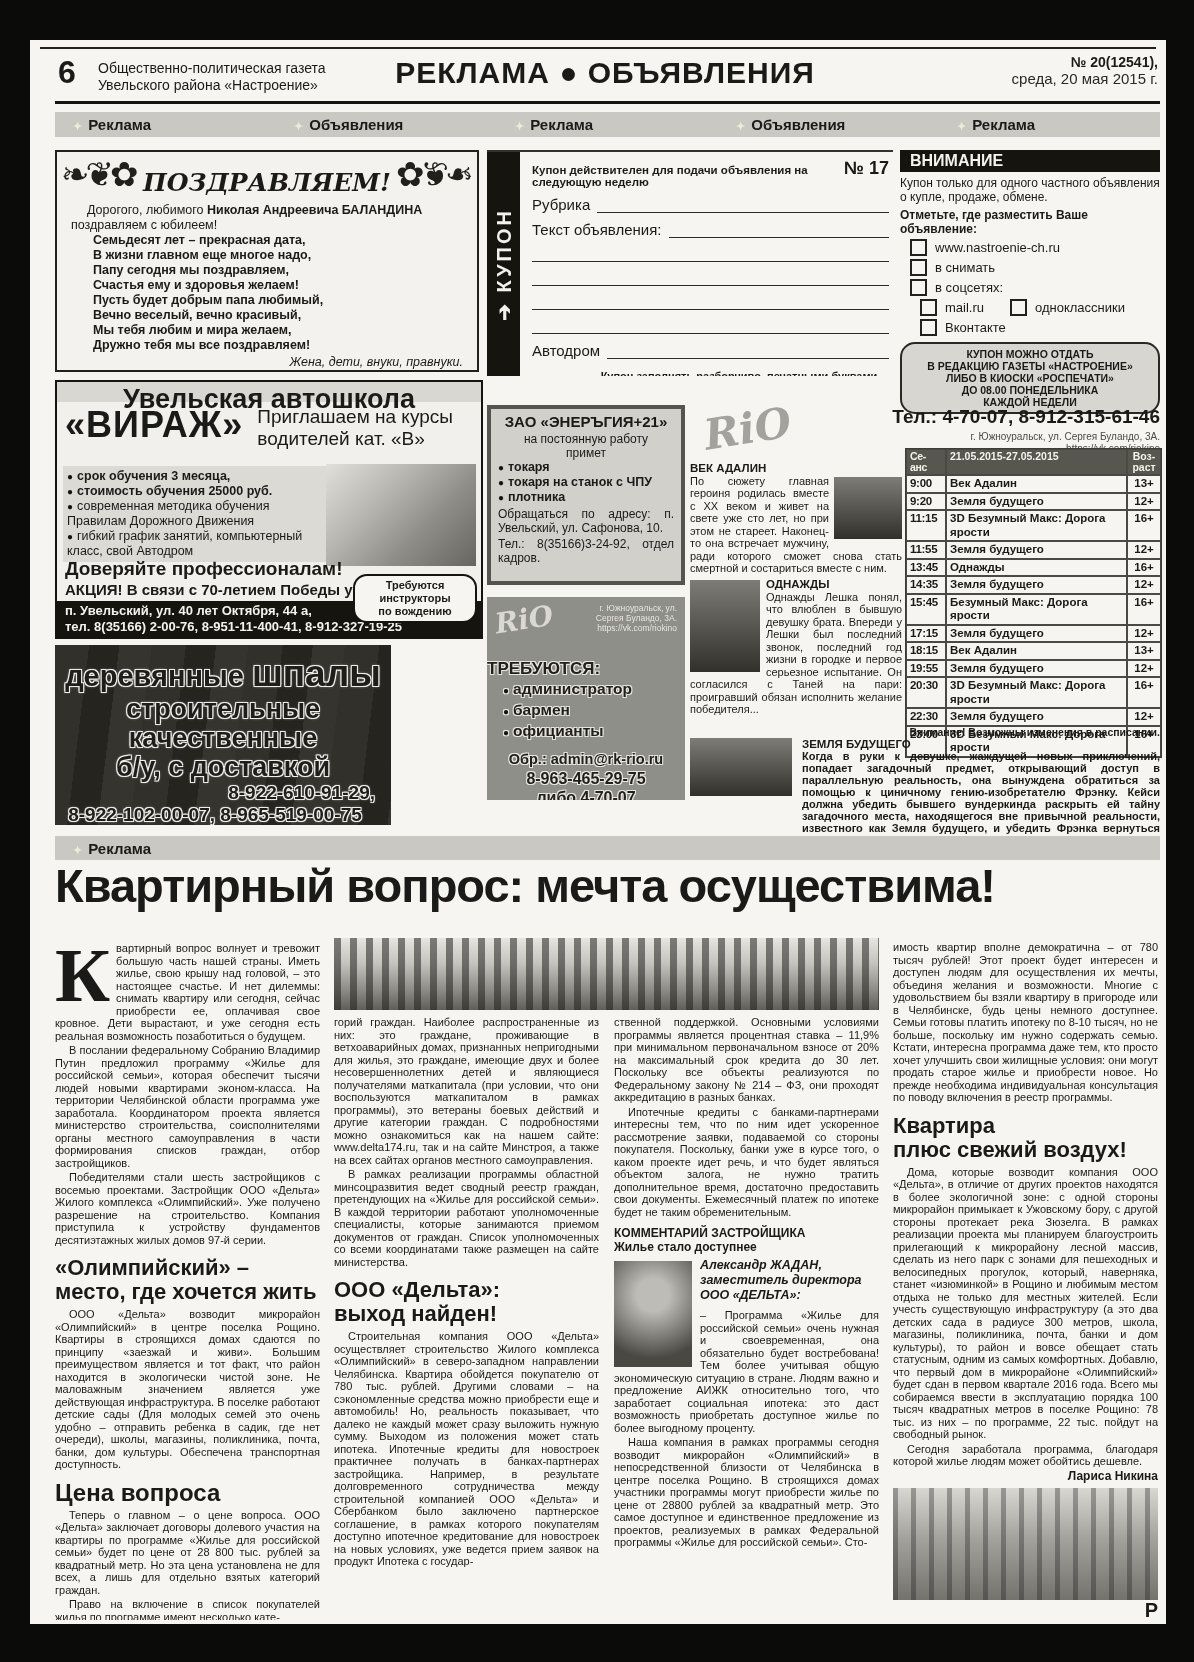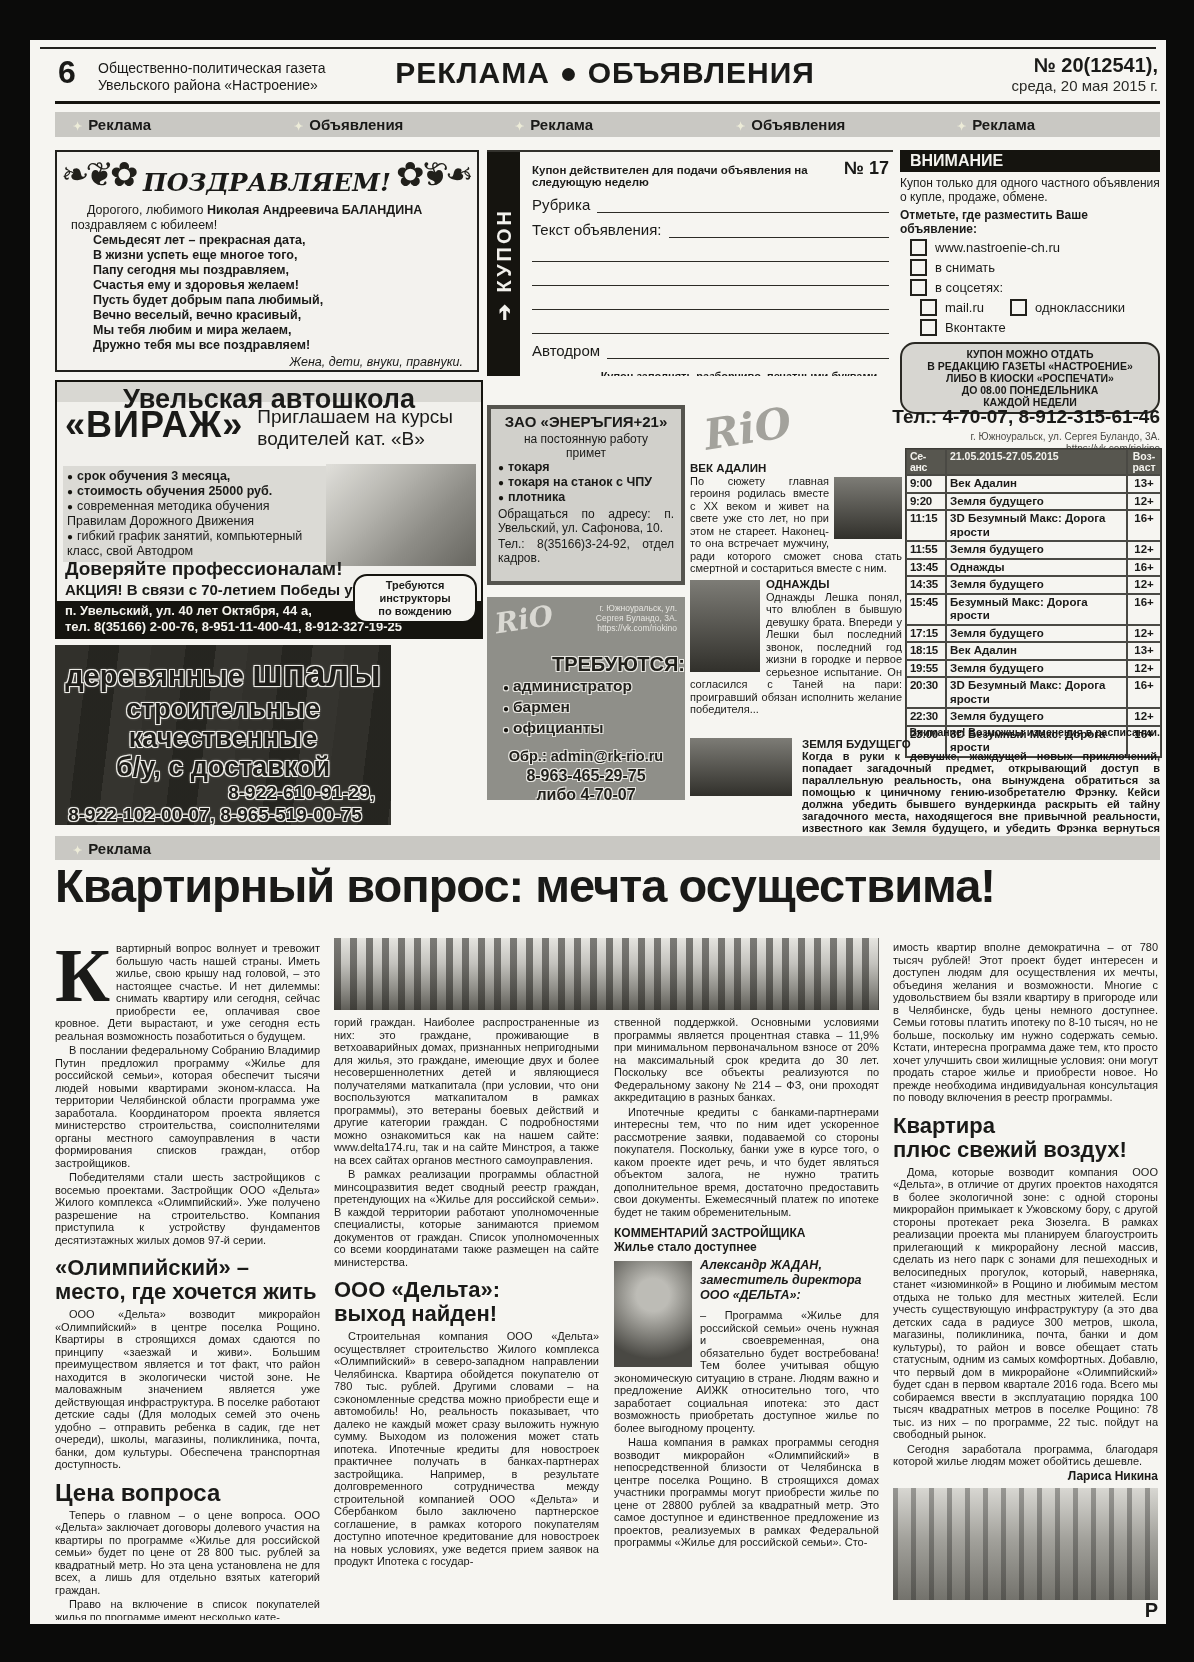--- a/index.html
+++ b/index.html
@@ -6,21 +6,21 @@
   body{width:1194px;height:1662px;background:#0b0b0a;position:relative;
        font-family:"Liberation Sans",sans-serif;color:#1a1a18;overflow:hidden;}
   .abs{position:absolute;}
   .sheet{position:absolute;left:30px;top:40px;width:1136px;height:1584px;background:#f6f5f1;}
   
   .topline{left:40px;top:47px;width:1116px;height:2px;background:#22211d;}
   .pgnum{left:58px;top:54px;font-size:32px;font-weight:bold;}
   .gazette{left:98px;top:60px;font-size:14px;line-height:17px;}
   .sectiontitle{left:370px;top:56px;width:470px;text-align:center;font-size:30px;letter-spacing:1px;font-weight:bold;}
   .issuebox{left:930px;top:54px;width:228px;text-align:right;}
-  .issue{font-weight:bold;font-size:20px;}
+  .issue{font-weight:bold;font-size:14px;}
   .idate{font-size:15px;color:#2a2a26;}
   .hrule{left:55px;top:101px;width:1105px;height:3px;background:#15140f;}
   
   .nav{left:55px;top:112px;width:1105px;height:25px;background:#c9c8c3;display:flex;align-items:center;}
   .nav .item{flex:1;font-weight:bold;font-size:15px;padding-left:18px;white-space:nowrap;}
   .dia{color:#edecd8;font-size:11px;margin-right:6px;}
   
   .congrats{left:55px;top:150px;width:420px;height:218px;border:2px solid #22211d;background:#f3f2ee;overflow:hidden;}
   .flor{position:absolute;top:2px;font-size:34px;color:#21201b;letter-spacing:-4px;}
   .flor.l{left:4px;} .flor.r{right:4px;transform:scaleX(-1);}
@@ -113,21 +113,21 @@
   .srow .c.t{letter-spacing:-0.3px;}
   .srow .c.a{text-align:center;}
   .shead .c{background:#57564f;color:#f3f2ed;font-size:10.5px;line-height:11px;}
   .disc{position:absolute;left:205px;top:326px;width:265px;text-align:right;font-weight:bold;font-size:10.5px;}
   
   .riojobs{left:487px;top:597px;width:198px;height:203px;background:#8f8f89;overflow:hidden;color:#21201b;}
   .rj-logo{font-family:"DejaVu Serif",serif;font-style:italic;font-weight:bold;color:#d9d8d2;
            font-size:28px;transform:rotate(-9deg);position:absolute;margin-left:8px;margin-top:6px;}
   .rj-ad{text-align:right;font-size:8.5px;line-height:10px;color:#e6e5e0;padding:6px 8px 0 0;}
   .rj-sh{text-shadow:1px 1px 0 #e8e7e2,-1px -1px 0 #e8e7e2,1px -1px 0 #e8e7e2,-1px 1px 0 #e8e7e2;}
-  .rj-title{font-weight:bold;font-size:20px;text-align:right;margin-top:20px;}
+  .rj-title{font-weight:bold;font-size:17px;text-align:left;margin-top:26px;}
   .rj-b{font-weight:bold;font-size:15.5px;line-height:19px;padding-left:16px;}
   .rj-c{font-weight:bold;text-align:center;line-height:19px;}
   .rj-c1{font-size:14.5px;margin-top:8px;} .rj-c2{font-size:16px;}
   
   .adbar{left:55px;top:836px;width:1105px;height:24px;background:#c9c8c3;display:flex;align-items:center;}
   .adbar .item{font-weight:bold;font-size:15px;padding-left:18px;}
   .headline{left:55px;top:860px;width:1110px;font-weight:bold;font-size:47px;letter-spacing:-1px;line-height:1.1;white-space:nowrap;}
   .photo-build{left:334px;top:938px;width:545px;height:72px;
     background:repeating-linear-gradient(90deg,rgba(35,34,30,.55) 0 7px,rgba(0,0,0,0) 7px 16px),
                linear-gradient(180deg,#e6e5e0 0%,#c4c3be 35%,#908f89 70%,#5f5e58 100%);}
@@ -179,21 +179,21 @@
 </div>
 
 <div class="abs congrats">
   <span class="flor l">❧❦✿</span>
   <span class="flor r">❧❦✿</span>
   <div class="c-title">ПОЗДРАВЛЯЕМ!</div>
   <div class="c-body">
     <div class="c-intro"><span>Дорогого, любимого </span><b>Николая Андреевича БАЛАНДИНА</b><span> поздравляем с юбилеем!</span></div>
     <div class="c-poem">
       <div>Семьдесят лет – прекрасная дата,</div>
-      <div>В жизни успеть еще многое того,</div>
+      <div>В жизни главном еще многое надо,</div>
       <div>Папу сегодня мы поздравляем,</div>
       <div>Счастья ему и здоровья желаем!</div>
       <div>Пусть будет добрым папа любимый,</div>
       <div>Вечно веселый, вечно красивый,</div>
       <div>Мы тебя любим и мира желаем,</div>
       <div>Дружно тебя мы все поздравляем!</div>
     </div>
     <div class="c-sign">Жена, дети, внуки, правнуки.</div>
   </div>
 </div>

